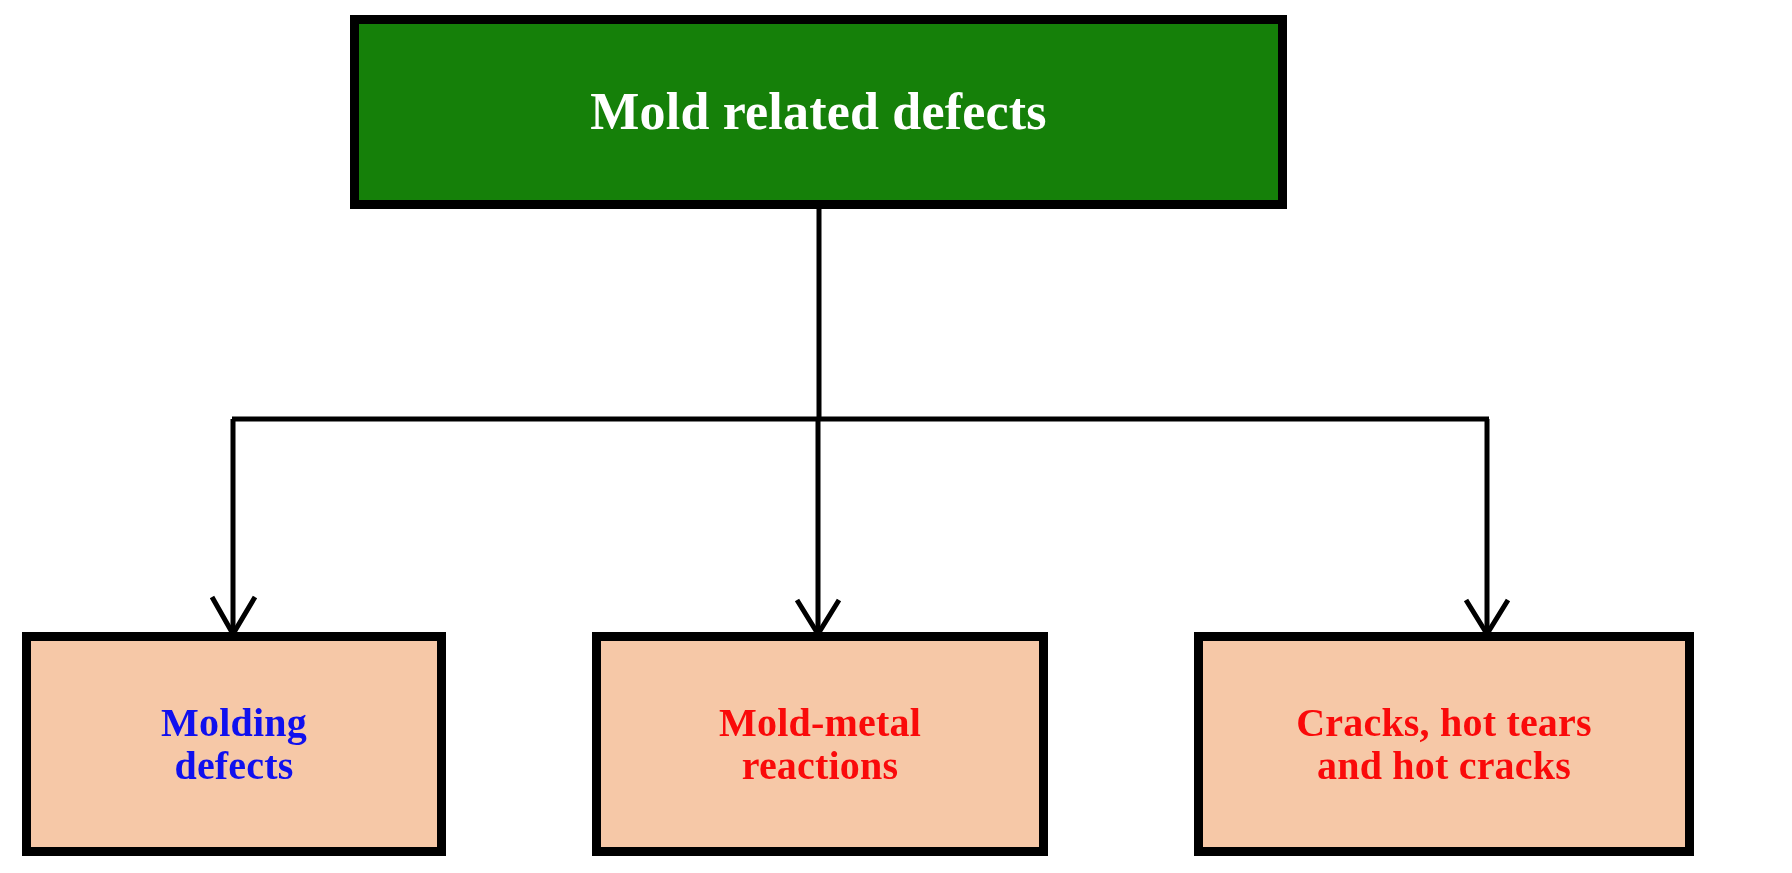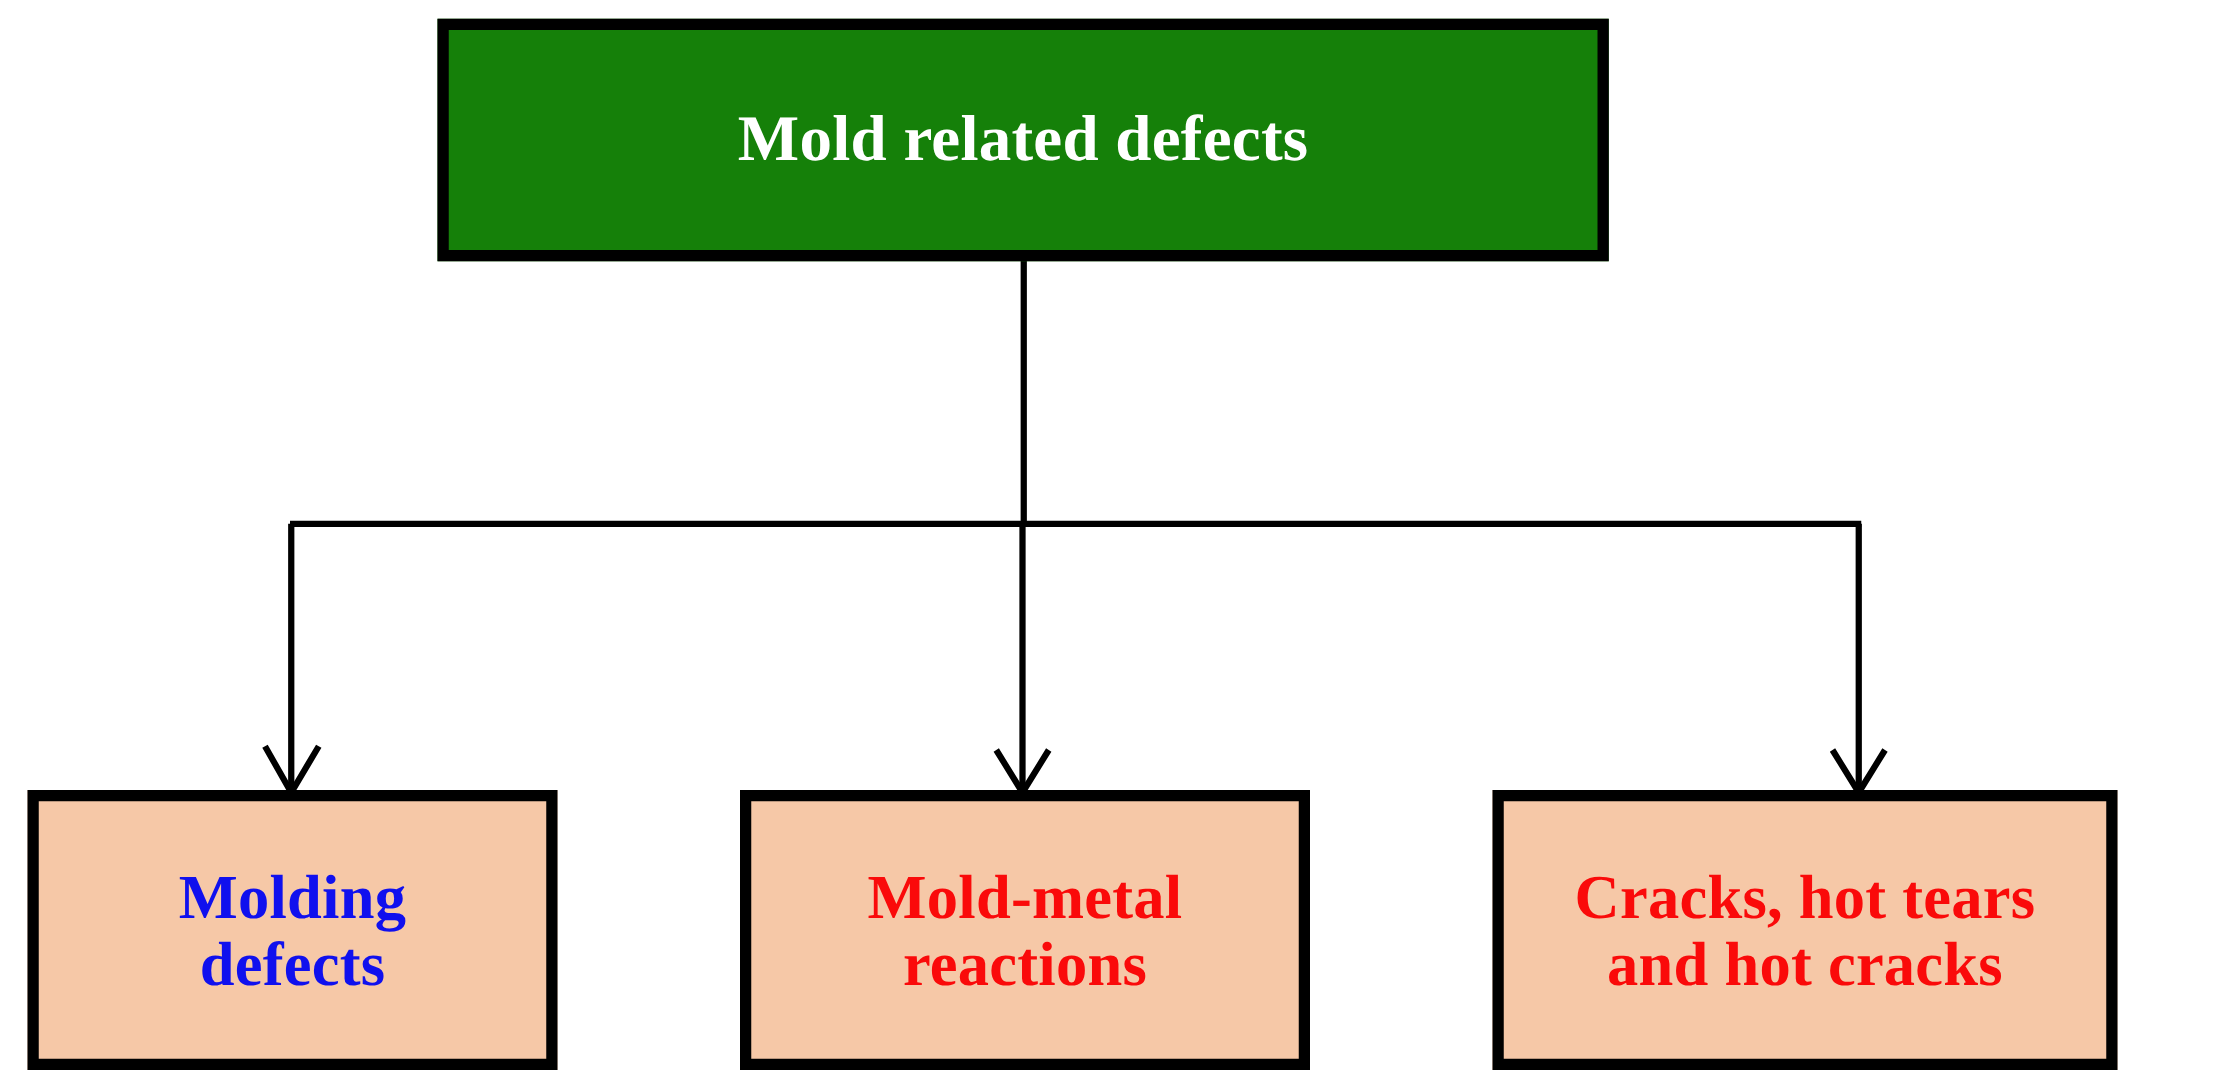--- a/index.html
+++ b/index.html
@@ -36,21 +36,21 @@
     height: 194px;
     background: #158009;
     border: 9px solid #000000;
     color: #ffffff;
     font-size: 52px;
   }
   
   .leaf {
     background: #F6C8A7;
     border: 9px solid #000000;
-    font-size: 50px;
+    font-size: 40px;
   }
   #leaf-molding {
     left: 22px;
     top: 632px;
     width: 424px;
     height: 224px;
     color: #1010EE;
   }
   #leaf-reactions {
     left: 592px;

